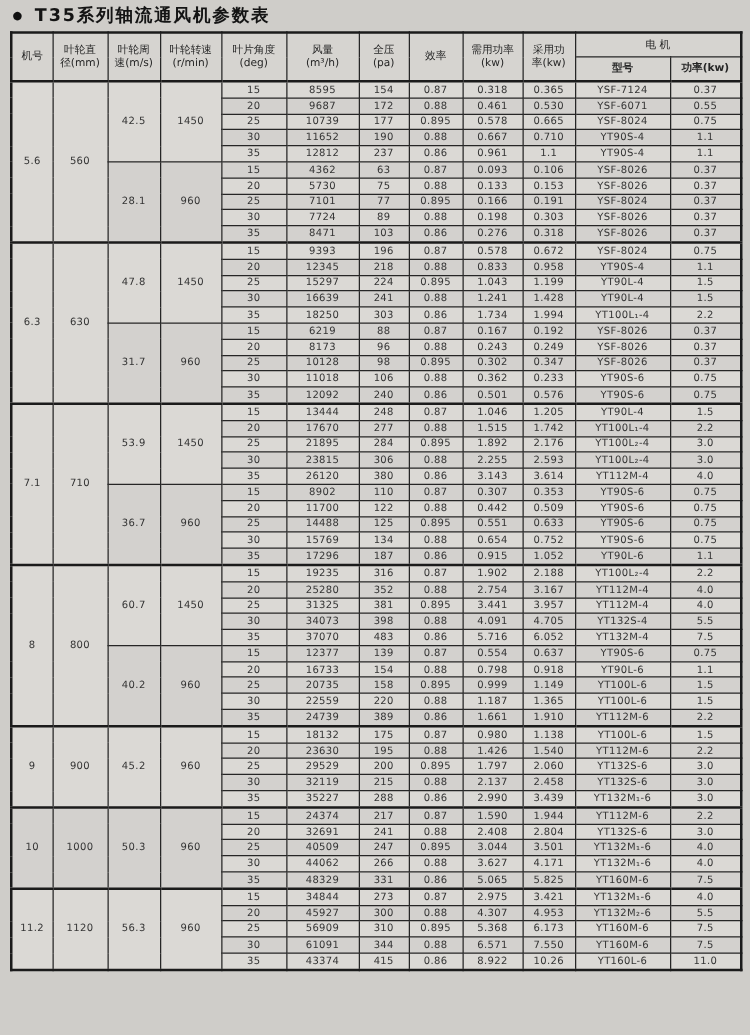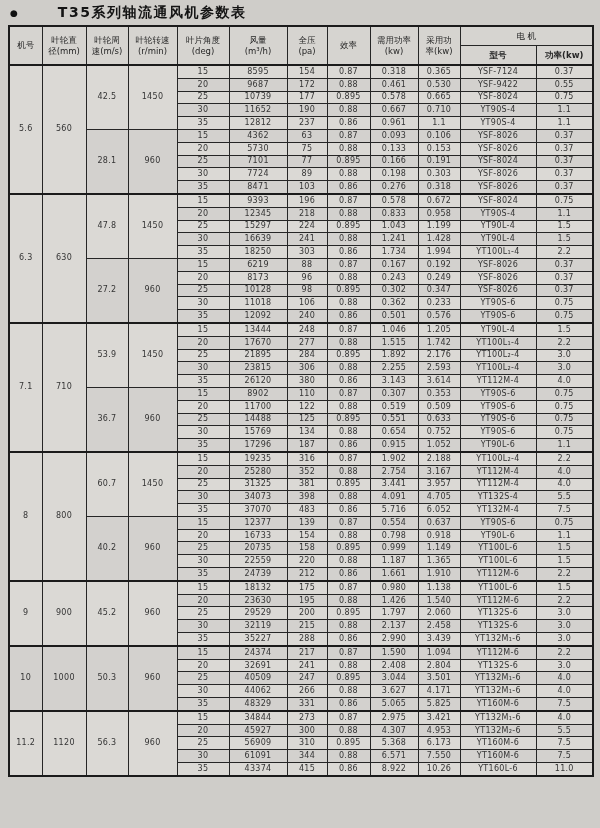--- a/index.html
+++ b/index.html
@@ -10,21 +10,20 @@
     color:#2e2e2e;
   }
   .title-row{
     display:flex;align-items:center;gap:10px;
     padding:4px 0 3px 10px;height:18px;
   }
   .bullet{font-size:9px;color:#111;line-height:1;}
   .page-title{
     font-size:14px;font-weight:bold;color:#141414;
     letter-spacing:1.5px;
-    margin-left:30px;
   }
   table.params{
     border-collapse:collapse;table-layout:fixed;
     margin-left:8px;width:584px;
     background:#d8d6d2;
   }
   table.params,table.params th,table.params td{
     border:1px solid #262626;
   }
   table.params{border:2px solid #1b1b1b;}
@@ -109,21 +108,21 @@
         <td>YSF-7124</td>
         <td>0.37</td>
       </tr>
       <tr>
         <td>20</td>
         <td>9687</td>
         <td>172</td>
         <td>0.88</td>
         <td>0.461</td>
         <td>0.530</td>
-        <td>YSF-9422</td>
+        <td>YSF-6071</td>
         <td>0.55</td>
       </tr>
       <tr>
         <td>25</td>
         <td>10739</td>
         <td>177</td>
         <td>0.895</td>
         <td>0.578</td>
         <td>0.665</td>
         <td>YSF-8024</td>
@@ -249,21 +248,21 @@
         <td>35</td>
         <td>18250</td>
         <td>303</td>
         <td>0.86</td>
         <td>1.734</td>
         <td>1.994</td>
         <td>YT100L₁-4</td>
         <td>2.2</td>
       </tr>
       <tr>
-        <td rowspan="5">27.2</td>
+        <td rowspan="5">31.7</td>
         <td rowspan="5">960</td>
         <td>15</td>
         <td>6219</td>
         <td>88</td>
         <td>0.87</td>
         <td>0.167</td>
         <td>0.192</td>
         <td>YSF-8026</td>
         <td>0.37</td>
       </tr>
@@ -371,21 +370,21 @@
         <td>0.307</td>
         <td>0.353</td>
         <td>YT90S-6</td>
         <td>0.75</td>
       </tr>
       <tr>
         <td>20</td>
         <td>11700</td>
         <td>122</td>
         <td>0.88</td>
-        <td>0.519</td>
+        <td>0.442</td>
         <td>0.509</td>
         <td>YT90S-6</td>
         <td>0.75</td>
       </tr>
       <tr>
         <td>25</td>
         <td>14488</td>
         <td>125</td>
         <td>0.895</td>
         <td>0.551</td>
@@ -505,21 +504,21 @@
         <td>220</td>
         <td>0.88</td>
         <td>1.187</td>
         <td>1.365</td>
         <td>YT100L-6</td>
         <td>1.5</td>
       </tr>
       <tr>
         <td>35</td>
         <td>24739</td>
-        <td>212</td>
+        <td>389</td>
         <td>0.86</td>
         <td>1.661</td>
         <td>1.910</td>
         <td>YT112M-6</td>
         <td>2.2</td>
       </tr>
       <tr class="sec-start">
         <td rowspan="5">9</td>
         <td rowspan="5">900</td>
         <td rowspan="5">45.2</td>
@@ -576,21 +575,21 @@
       <tr class="sec-start">
         <td rowspan="5">10</td>
         <td rowspan="5">1000</td>
         <td rowspan="5">50.3</td>
         <td rowspan="5">960</td>
         <td>15</td>
         <td>24374</td>
         <td>217</td>
         <td>0.87</td>
         <td>1.590</td>
-        <td>1.094</td>
+        <td>1.944</td>
         <td>YT112M-6</td>
         <td>2.2</td>
       </tr>
       <tr>
         <td>20</td>
         <td>32691</td>
         <td>241</td>
         <td>0.88</td>
         <td>2.408</td>
         <td>2.804</td>

